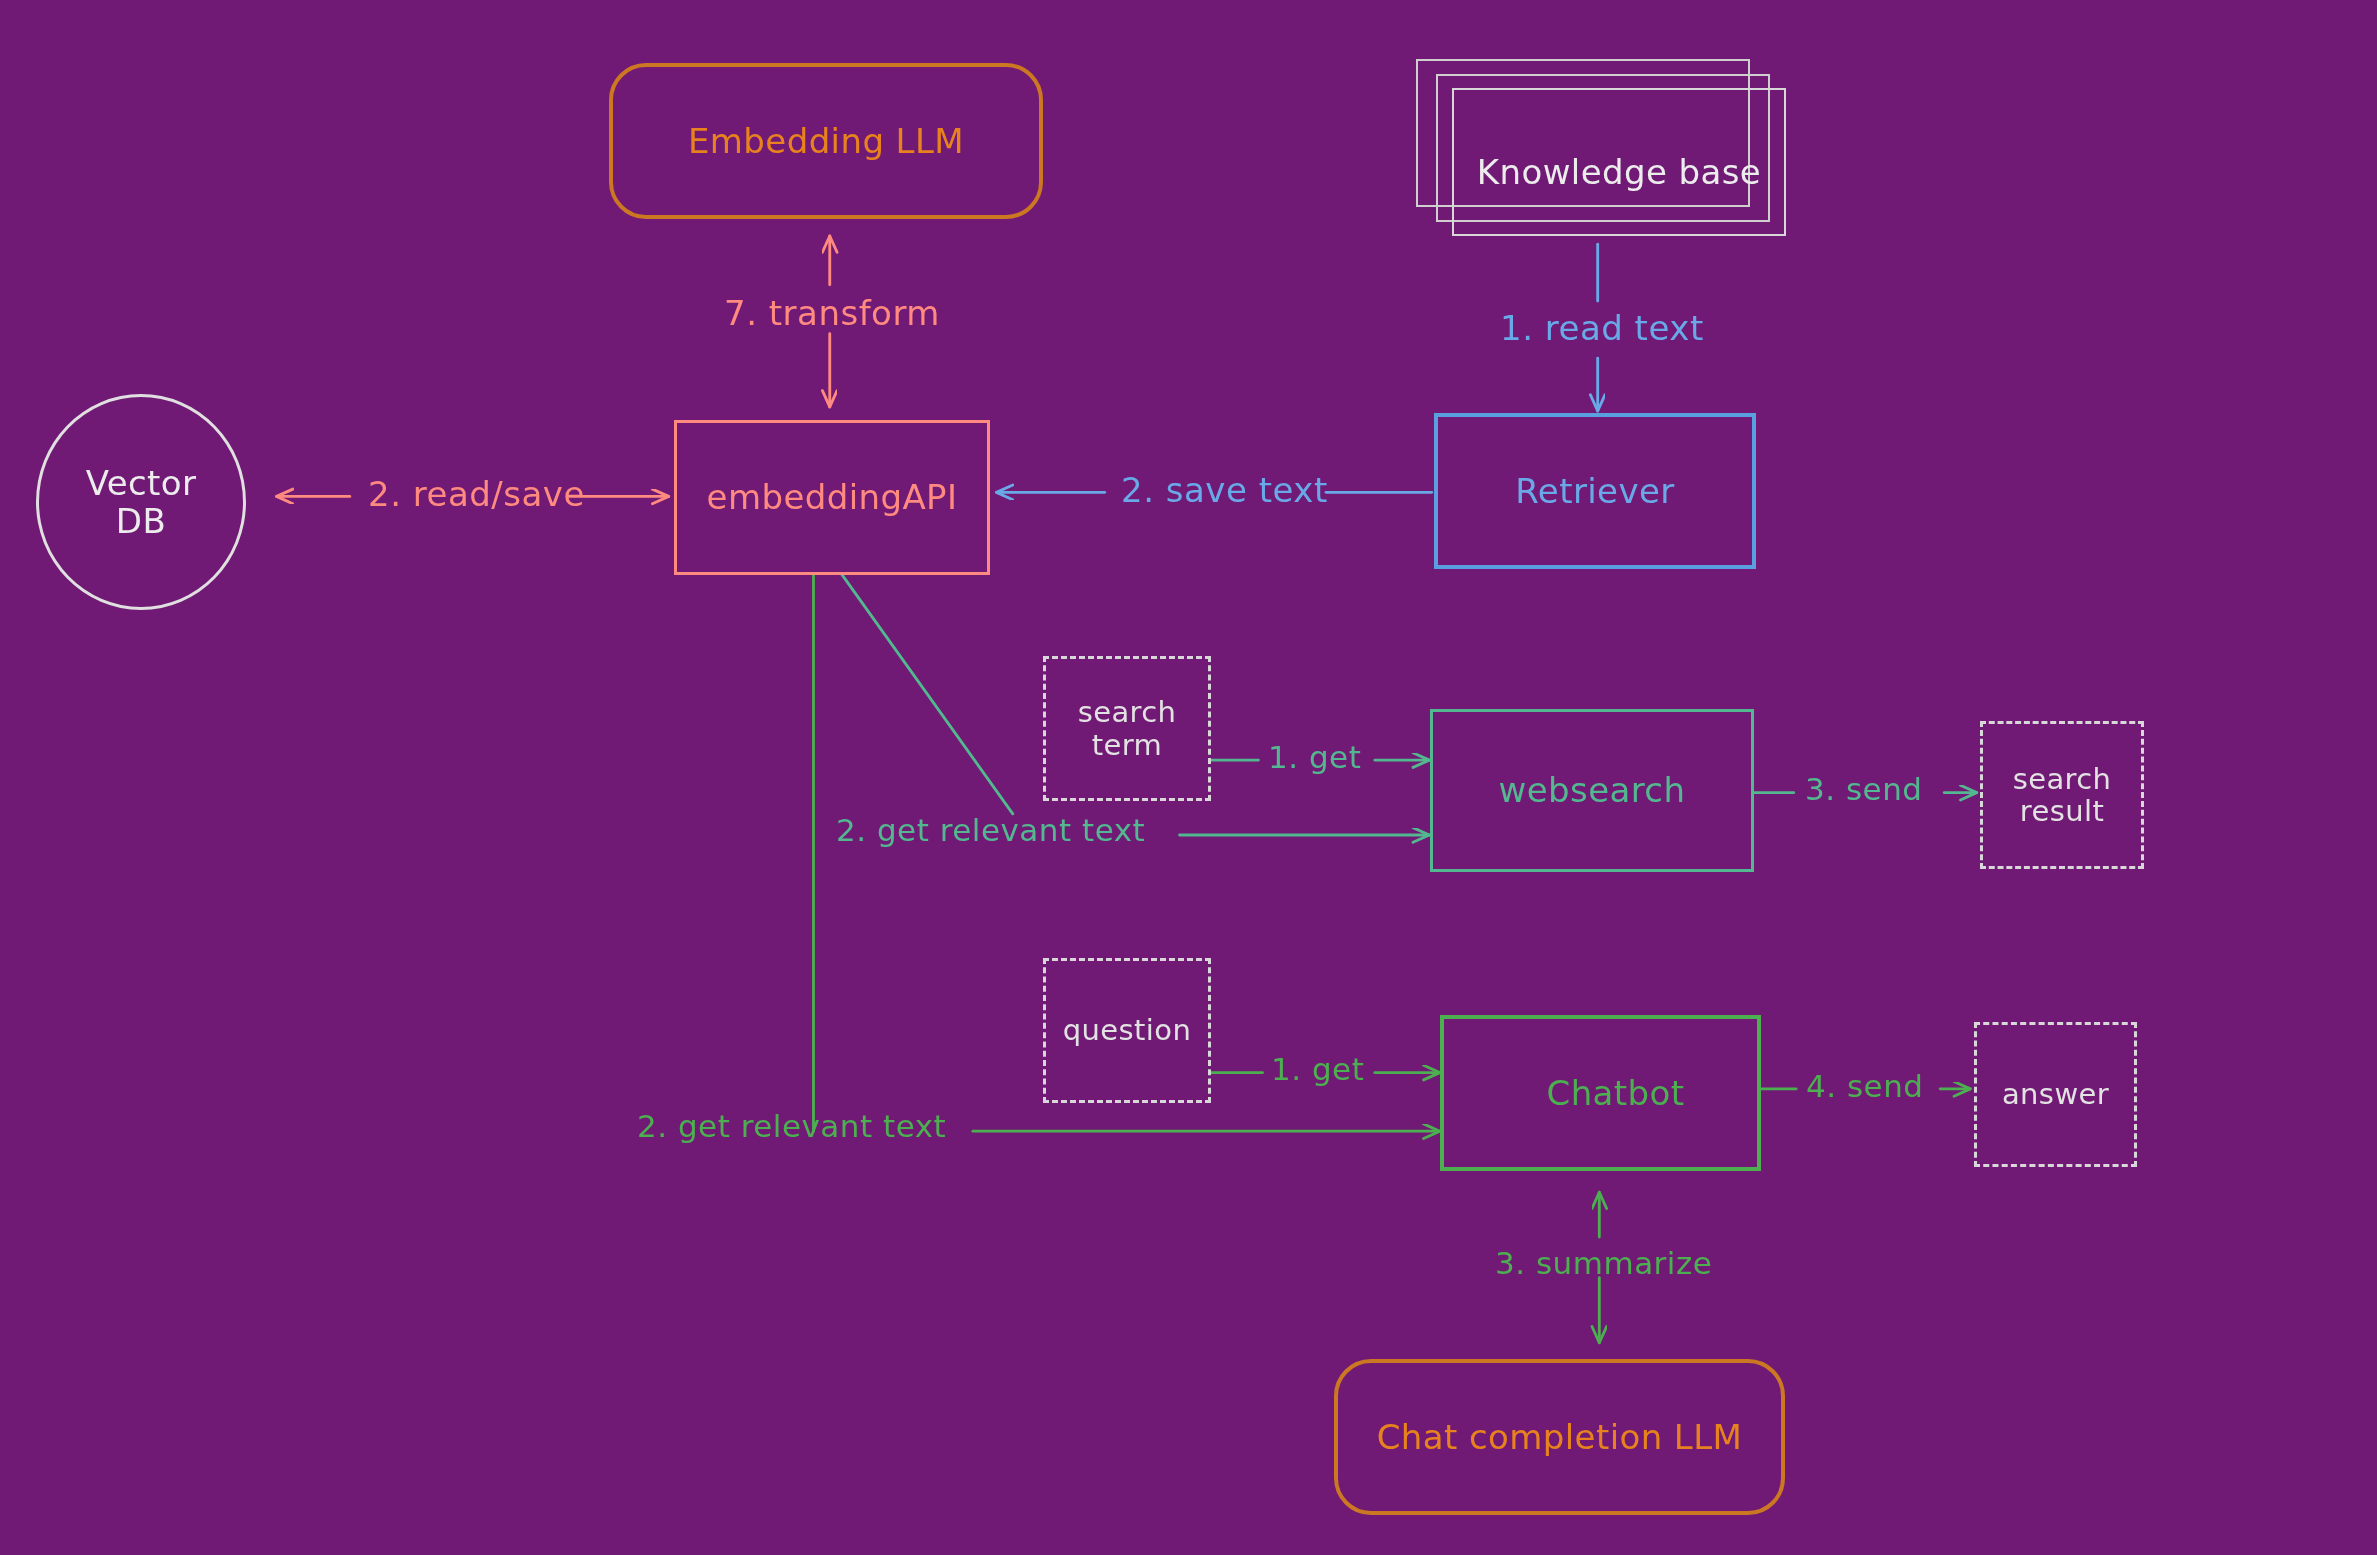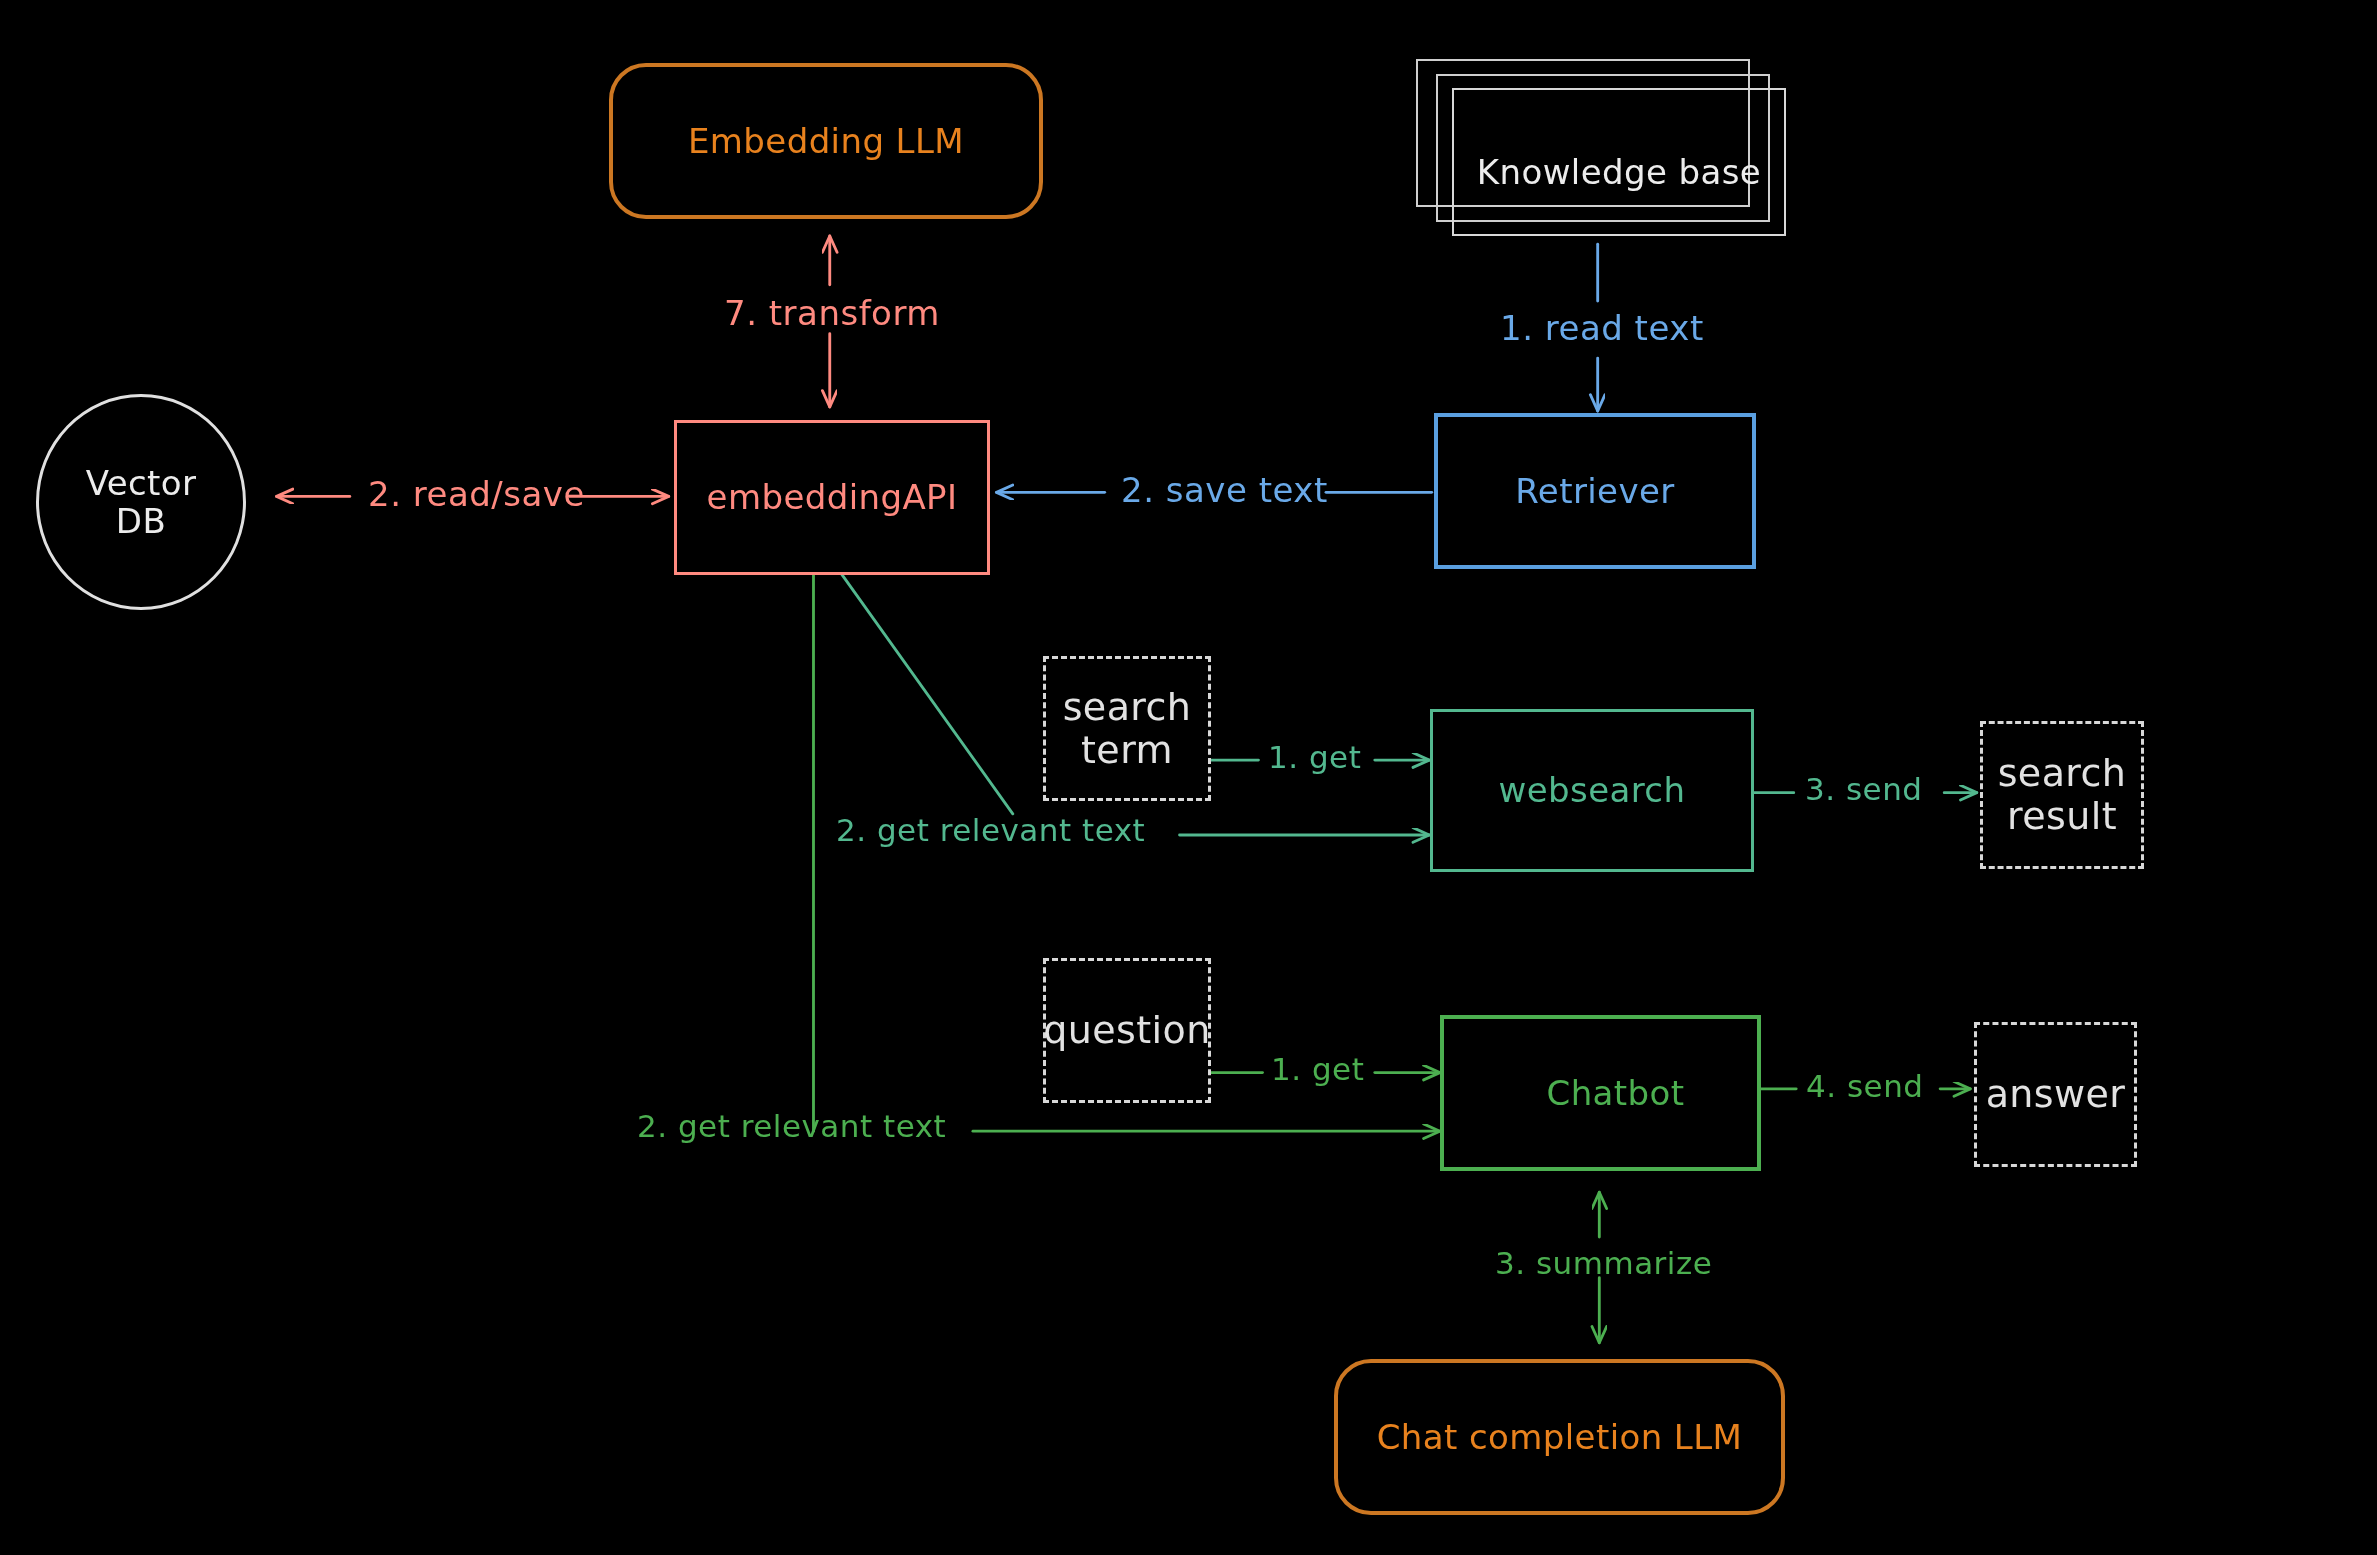--- a/index.html
+++ b/index.html
@@ -1,21 +1,21 @@
 <!DOCTYPE html>
 <html style="font-size:13px"><head>
 <meta charset="utf-8">
 <title>RAG Architecture Diagram</title>
 <style>
   html,body{margin:0;padding:0;background:#121212;}
   body{
     font-family:"DejaVu Sans", sans-serif;
     width:2377px;height:1556px;overflow:hidden;position:relative;
   }
-  #stage{position:relative;width:2377px;height:1556px;background:#000000;}
+  #stage{position:relative;width:2377px;height:1556px;background:#701a75;}
   svg#wires{position:absolute;left:0;top:0;width:2377px;height:1556px;overflow:visible;}
 
   .node{position:absolute;display:flex;align-items:center;justify-content:center;
         text-align:center;box-sizing:border-box;}
   .node .lbl{display:block;line-height:1.12;letter-spacing:0.4px;}
 
   
   .rounded-orange{border:4.1px solid #cc7722;border-radius:37px;}
   .rounded-orange .lbl{color:#e8821e;}
 
@@ -43,21 +43,21 @@
 
   
   .edge-label{position:absolute;white-space:nowrap;letter-spacing:0.5px;}
   .c-red{color:#ff8a80;}
   .c-blue{color:#6aa9e8;}
   .c-teal{color:#53b88f;}
   .c-green{color:#4caf50;}
 
   .fs-big{font-size:34px;}
   .fs-mid{font-size:31px;}
-  .fs-sm{font-size:38px;}
+  .fs-sm{font-size:29px;}
 </style>
 </head>
 <body>
 
 <div id="stage">
 
   <svg id="wires" viewBox="0 0 2922 1912" preserveAspectRatio="none" aria-hidden="true">
     <defs>
       <marker id="ah-red" markerWidth="26" markerHeight="26" refX="22" refY="9" orient="auto" markerUnits="userSpaceOnUse">
         <path d="M2,0 L22,9 L2,18" fill="none" stroke="#ff8a80" stroke-width="3.5" stroke-linecap="round" stroke-linejoin="round"></path>

